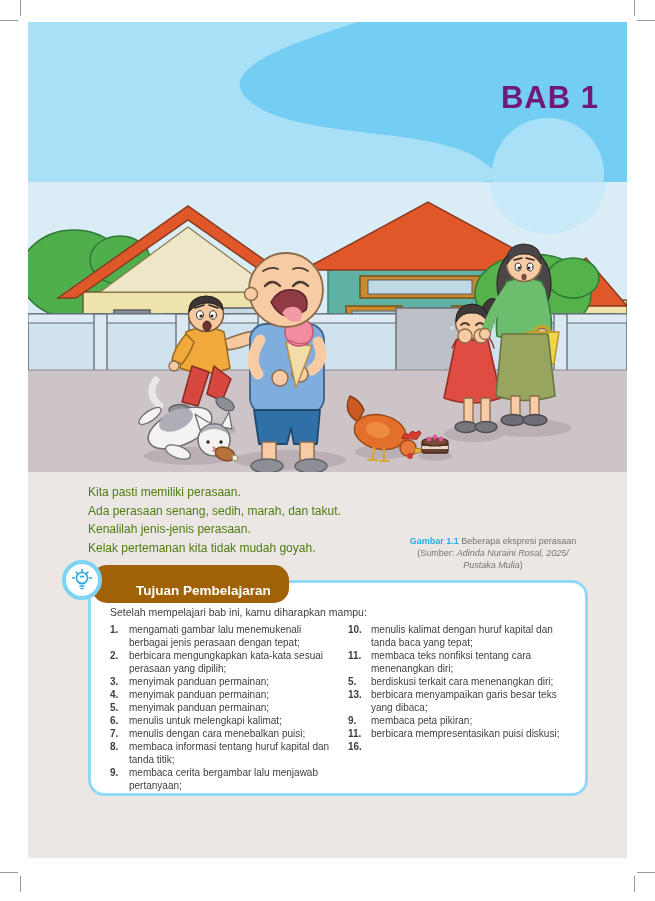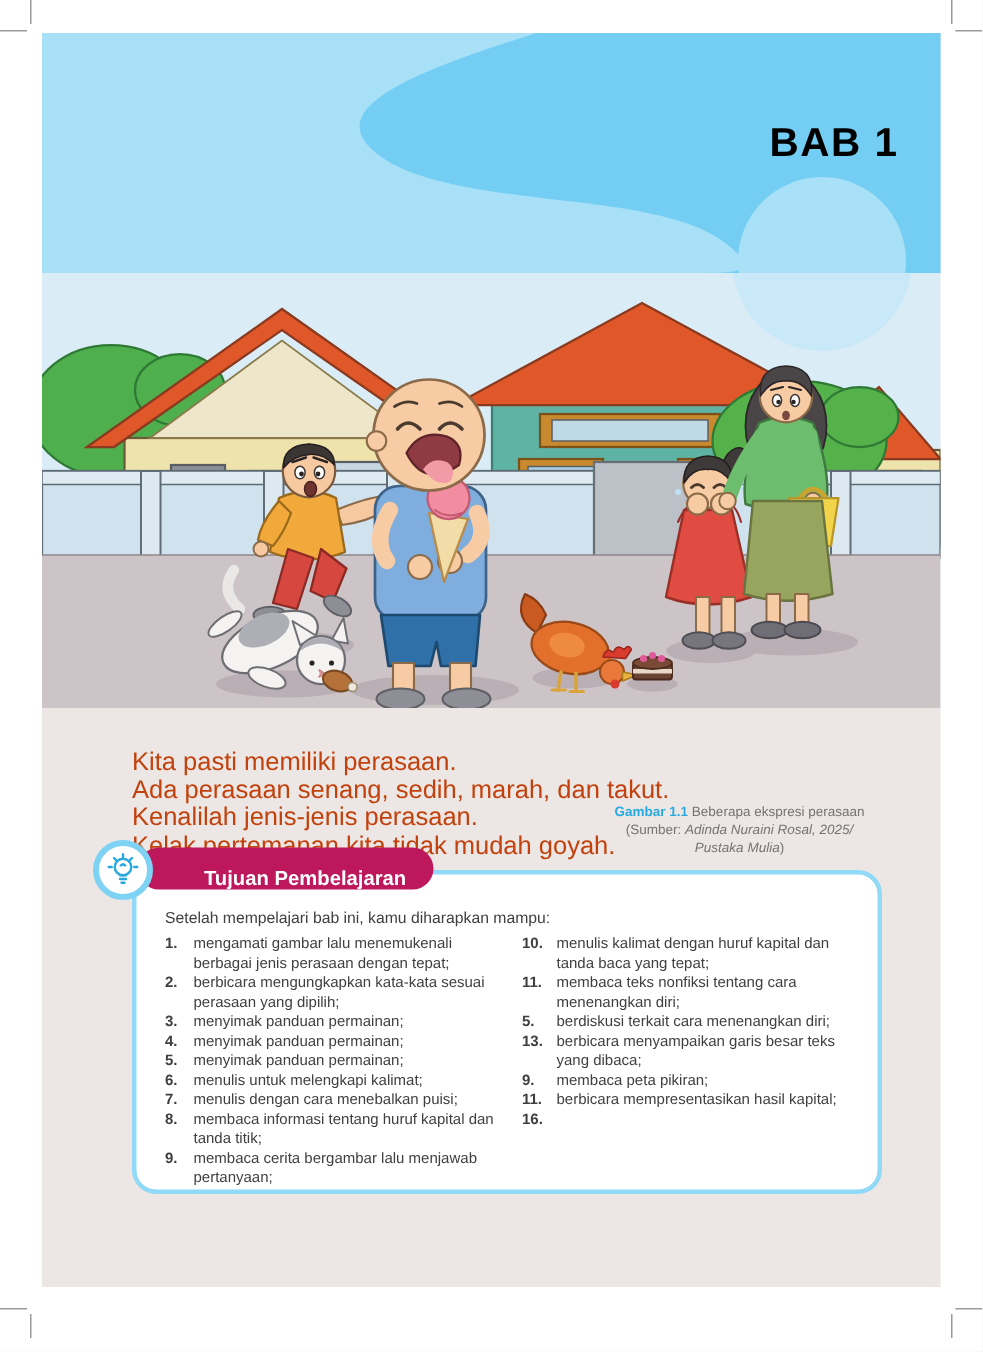--- a/index.html
+++ b/index.html
@@ -8,37 +8,37 @@
 
   
   .crop { position:absolute; background:#9a9a9a; }
 
   
   .page { position:absolute; left:28px; top:22px; width:599px; height:836px; background:#ECE7E4; }
 
   
   .header { position:relative; width:599px; height:160px; background:#74CEF3; overflow:hidden; }
   .header svg { position:absolute; left:0; top:0; }
-  .bab { position:absolute; right:28px; top:58px; color:#000000; font-size:27px; font-weight:bold; letter-spacing:1px; }
+  .bab { position:absolute; right:28px; top:58px; color:#701a75; font-size:31px; font-weight:bold; letter-spacing:1px; }
   .title { position:absolute; left:66px; top:94px; color:#1798D6; font-size:37px; font-weight:bold; }
 
   
   .scene { position:relative; width:599px; height:290px; display:block; }
 
   
-  .intro-par { position:absolute; left:60px; top:461px; color:#c2410c; font-size:17px; line-height:18.5px;margin-top:16px; }
+  .intro-par { position:absolute; left:60px; top:461px; color:#4d7c0f; font-size:12px; line-height:18.5px; }
 
   
   .caption { position:absolute; left:365px; top:513px; width:200px; text-align:center; font-size:9px; line-height:12px; color:#757472; }
   .caption .cap-label { color:#29ABE2; font-weight:bold; }
   .caption .it { font-style:italic; }
 
   
   .obj-box { position:absolute; left:60px; top:558px; width:500px; height:216px; background:#ffffff; border:3.5px solid #90D9F7; border-radius:16px; }
-  .obj-pill { position:absolute; left:64px; top:543px; height:28px; background:#be185d; border-radius:15px; padding:12px 18px 0 44px; display:flex; align-items:center; }
+  .obj-pill { position:absolute; left:64px; top:543px; height:38px; background:#a16207; border-radius:15px; padding:12px 18px 0 44px; display:flex; align-items:center; }
   .obj-pill span { color:#ffffff; font-weight:bold; font-size:13.5px; }
   .obj-badge { position:absolute; left:34px; top:538px; width:40px; height:40px; border-radius:50%; background:#ffffff; border:4px solid #7ED3F5; display:flex; align-items:center; justify-content:center; z-index:3; }
   .obj-intro { position:absolute; left:82px; top:584px; width:460px; font-size:10.5px; color:#3F3F3F; }
   .obj-cols { position:absolute; left:82px; top:601px; width:462px; display:flex; gap:14px; }
   .obj-col { width:224px; }
   .obj-item { display:flex; font-size:10px; line-height:13px; color:#3F3F3F; }
   .obj-item .num { width:19px; flex:0 0 19px; font-weight:bold; }
   .obj-item .txt { flex:1; }
   .col-right .obj-item .num { width:23px; flex:0 0 23px; }
 </style>
@@ -333,21 +333,21 @@
         <div class="obj-item">
             <span class="num">13.</span>
             <span class="txt">berbicara menyampaikan garis besar teks yang dibaca;</span>
           </div>
         <div class="obj-item">
             <span class="num">9.</span>
             <span class="txt">membaca peta pikiran;</span>
           </div>
         <div class="obj-item">
             <span class="num">11.</span>
-            <span class="txt">berbicara mempresentasikan hasil kapital;</span>
+            <span class="txt">berbicara mempresentasikan puisi diskusi;</span>
           </div>
         <div class="obj-item">
             <span class="num">16.</span>
           </div>
       </div>
     </div>
 
   </div>
 </div>
 

